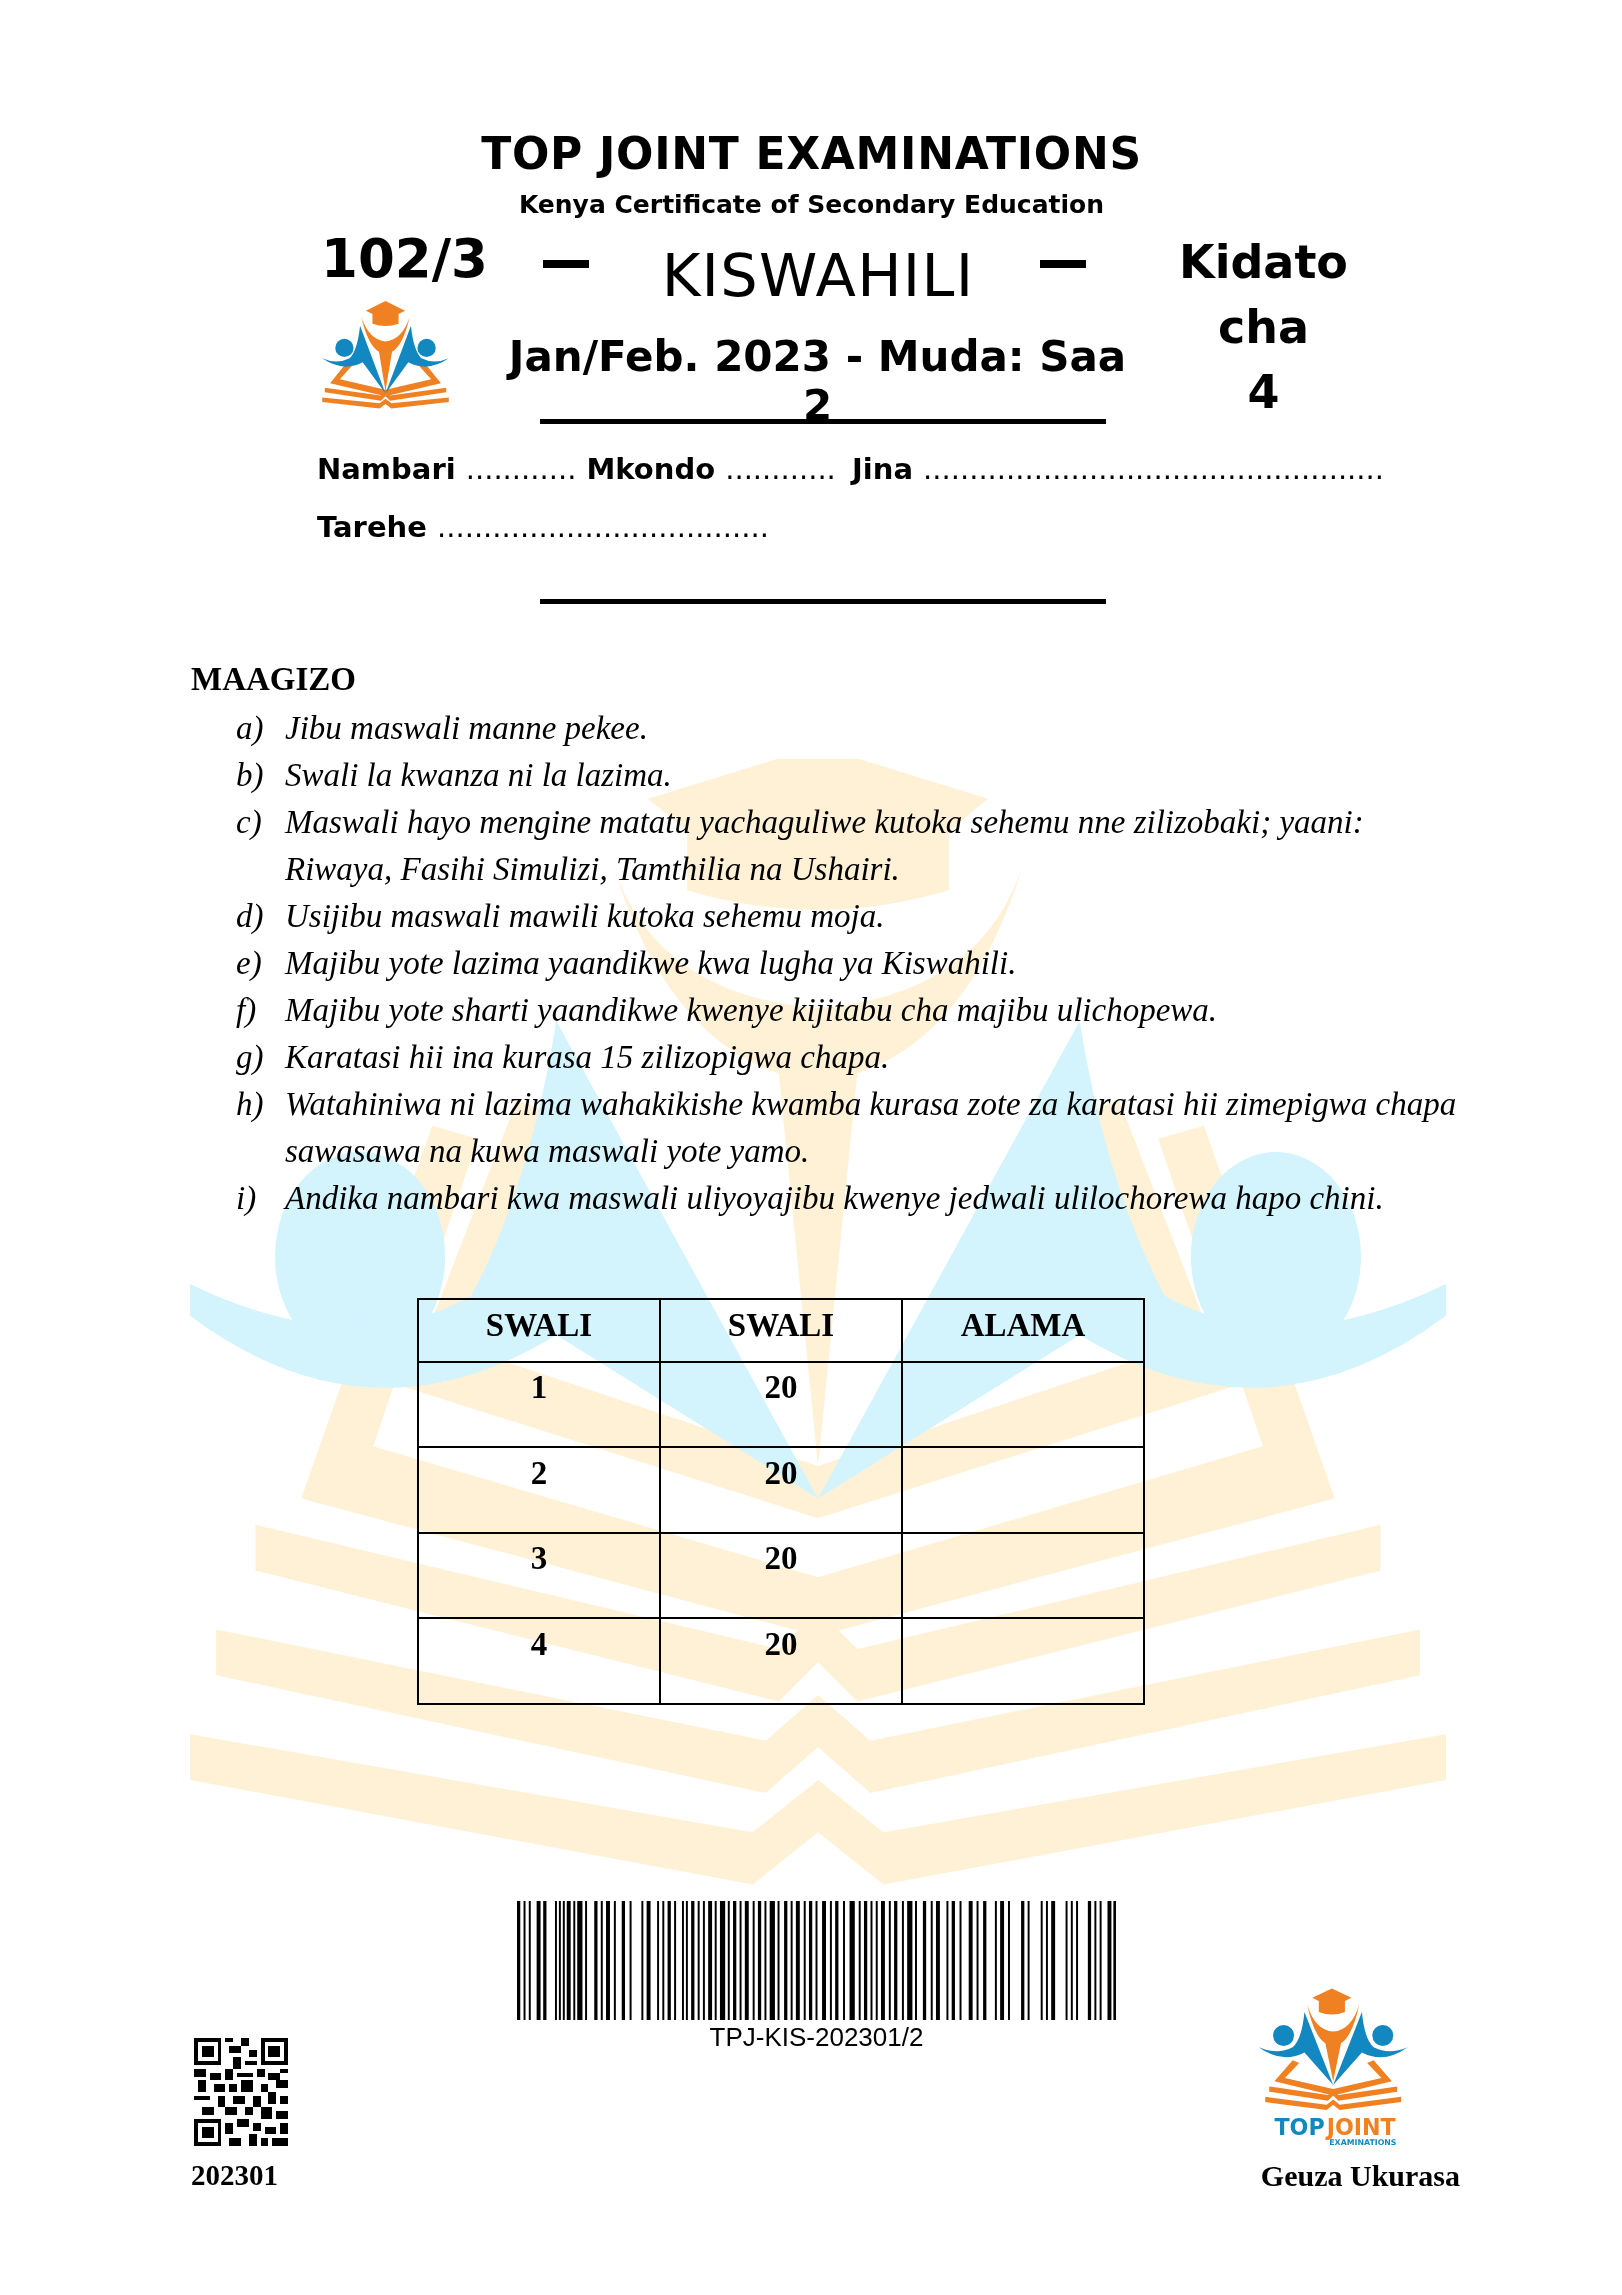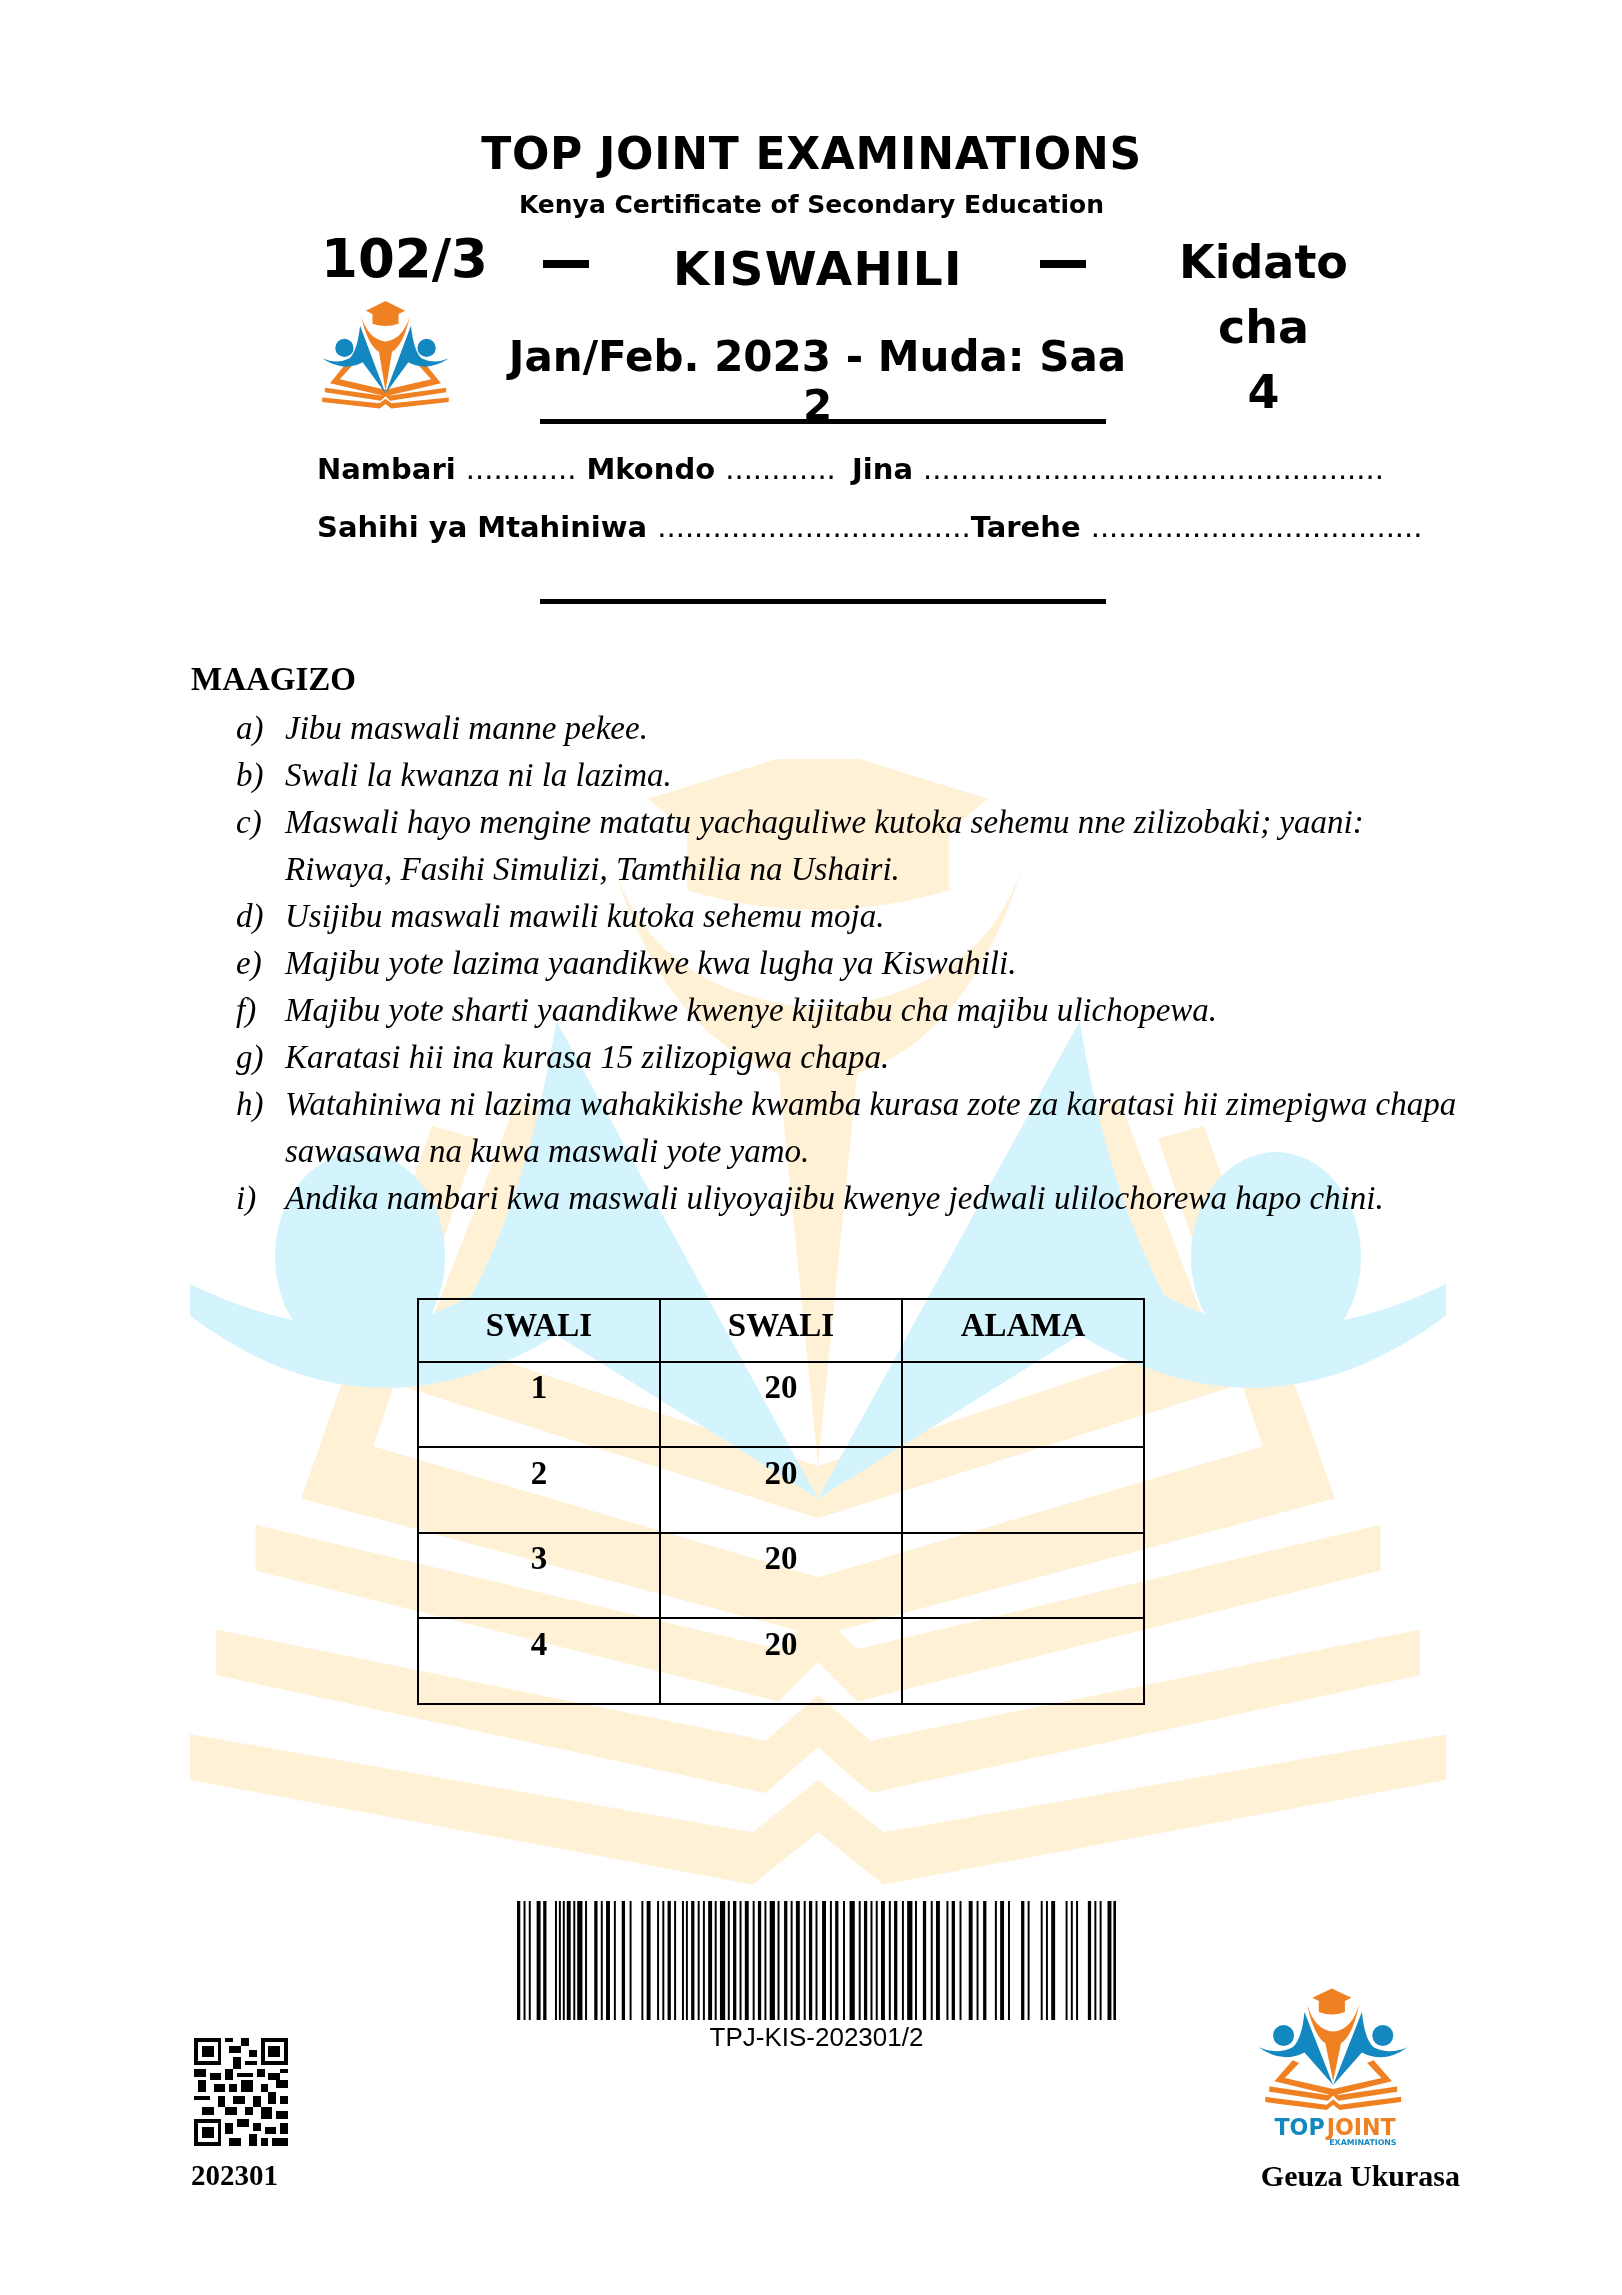--- a/index.html
+++ b/index.html
@@ -17,21 +17,21 @@
     .layer { z-index: 1; }
 
     #exam-title { left: 0; width: 1623px; top: 128px; text-align: center;
       font-size: 44px; font-weight: bold; letter-spacing: 0.7px; }
     #exam-subtitle { left: 0; width: 1623px; top: 190px; text-align: center;
       font-size: 25px; font-weight: bold; }
     #paper-code { left: 321px; top: 228px; font-size: 53px; font-weight: bold; }
     #dash-left { left: 543px; top: 260px; width: 46px; height: 7.9px; background:#000; }
     #dash-right { left: 1040px; top: 260px; width: 46px; height: 7.9px; background:#000; }
     #subject { left: 628px; width: 380px; top: 241px; text-align: center;
-      font-size: 47px; font-weight: bold; letter-spacing: 1.3px; }
+      font-size: 59px; font-weight: normal; letter-spacing: 1.3px; }
     #form-label { left: 1126px; width: 275px; top: 230px; text-align: center;
       font-size: 46px; font-weight: bold; line-height: 65px; }
     #date-line { left: 497px; width: 641px; top: 332px; text-align: center;
       font-size: 42px; font-weight: bold; }
     #header-logo { left: 317px; top: 294px; width: 137px; height: 115px; }
 
     .rule { height: 5.2px; background: #000; }
     #rule-top { left: 540px; top: 419px; width: 566px; }
     #rule-bottom { left: 540px; top: 599px; width: 566px; }
 
@@ -122,21 +122,20 @@
   </g>
 </svg>
 
 <div id="rule-top" class="abs rule layer"></div>
 
 <div id="row-1" class="abs field-row sans layer">
   <span><span class="field-label">Nambari</span> <span class="dots">............</span> <span class="field-label">Mkondo</span> <span class="dots">............</span></span>
   <span><span class="field-label">Jina</span> <span class="dots">..................................................</span></span>
 </div>
 <div id="row-2" class="abs field-row sans layer">
-  <span><span class="field-label">Sahihi ya Mtahiniwa</span> <span class="dots">..................................</span></span>
   <span><span class="field-label">Tarehe</span> <span class="dots">....................................</span></span>
 </div>
 
 <div id="rule-bottom" class="abs rule layer"></div>
 
 <div id="instructions-heading" class="abs serif layer">MAAGIZO</div>
 <div id="instructions" class="abs serif layer">
   <div class="instr">
       <span class="instr-letter">a)</span>
       <span class="instr-text">Jibu maswali manne pekee.</span>

